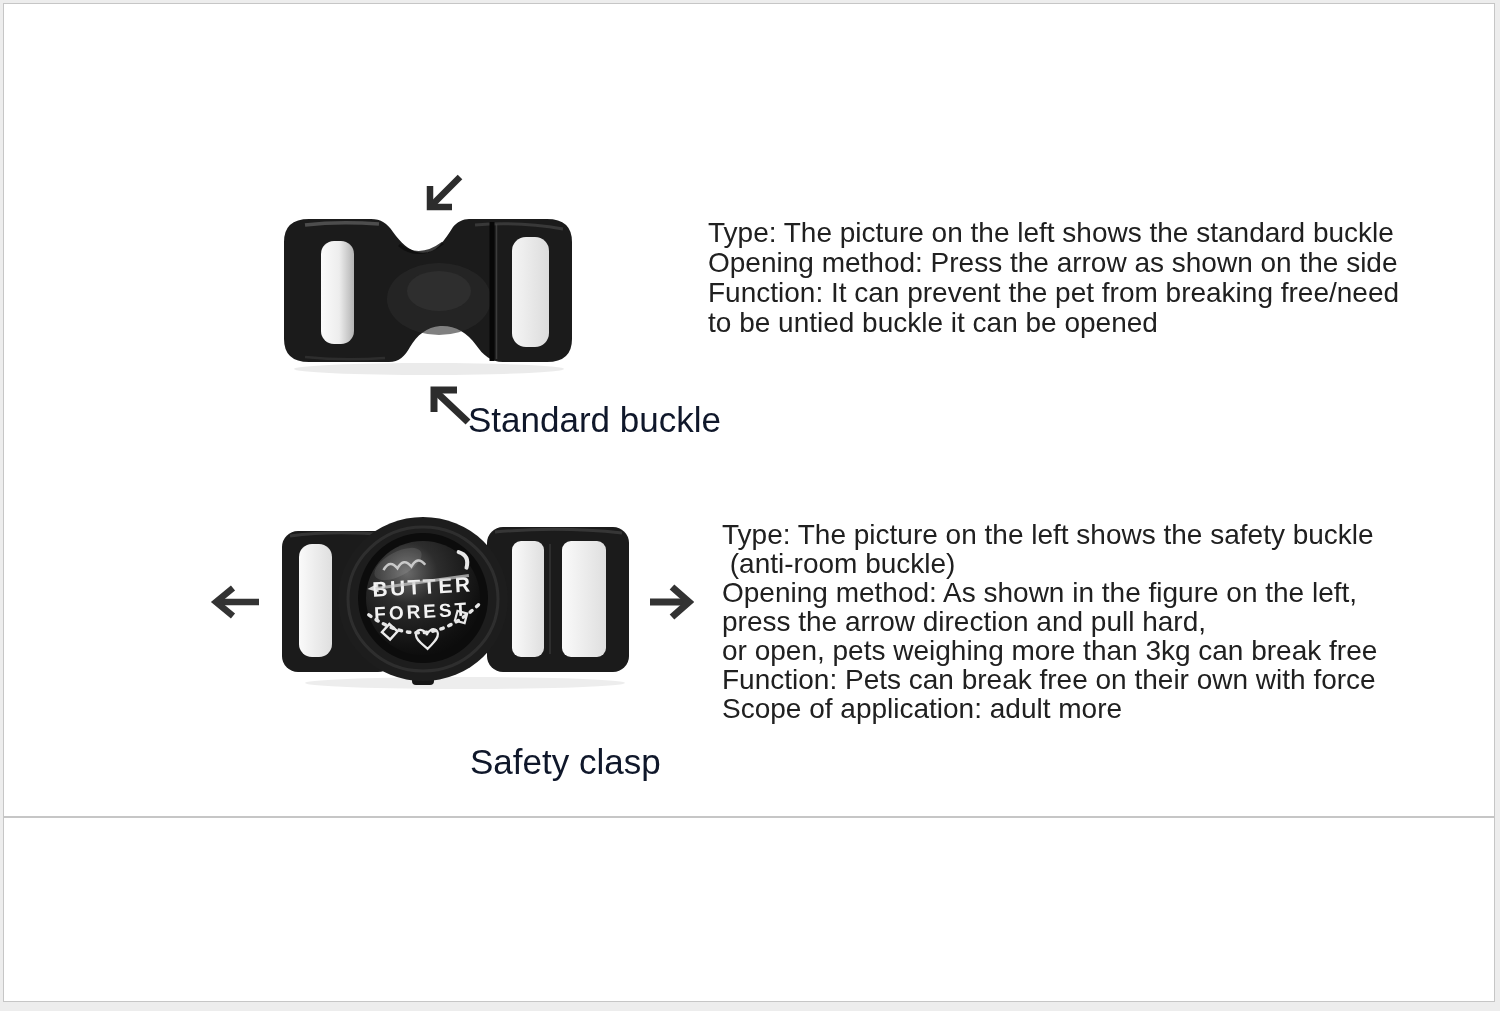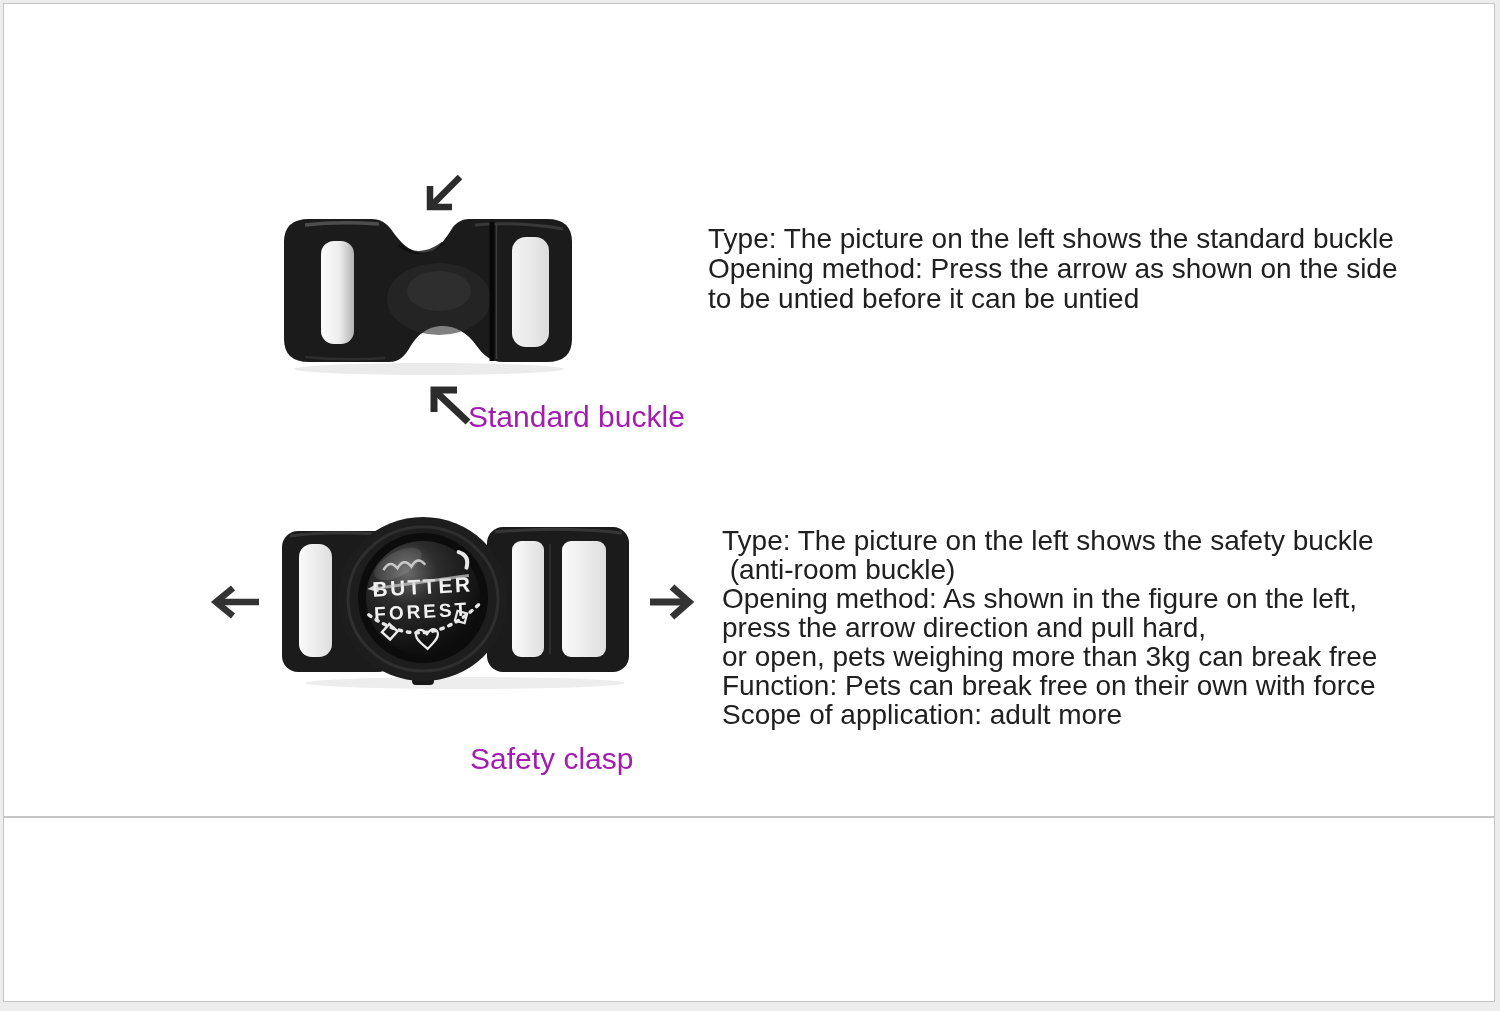--- a/index.html
+++ b/index.html
@@ -15,26 +15,26 @@
   .panel {
     position:absolute; background:#ffffff;
     border:1px solid #c6c6c6; box-sizing:border-box;
   }
   .panel-top    { left:3px; top:3px;   width:1492px; height:814px; }
   .panel-bottom { left:3px; top:817px; width:1492px; height:185px; }
 
   .fig { position:absolute; }
   .fig svg { display:block; }
 
-  .desc { position:absolute; font-size:28px; color:#202020;margin-top:6px; }
+  .desc { position:absolute; font-size:28px; color:#202020; }
   .desc .line { white-space:pre; }
   .desc-standard { left:704px; top:214px; line-height:30px; }
   .desc-safety   { left:718px; top:516px; line-height:29px; }
 
-  .fig-caption { position:absolute; font-size:30px; color:#a21caf; white-space:pre; }
+  .fig-caption { position:absolute; font-size:35px; color:#0f172a; white-space:pre; }
   .caption-standard { left:464px; top:396px; }
   .caption-safety   { left:466px; top:695px;margin-top:43px; }
 </style>
 </head>
 <body>
 
 <div class="canvas">
 
   <div class="panel panel-top">
 
@@ -77,21 +77,22 @@
         <path d="M 12 10 L 46 42" stroke="#2c2c2c" stroke-width="7" fill="none"></path>
         <path d="M 12 32 L 12 10 L 35 10" stroke="#2c2c2c" stroke-width="7" fill="none"></path>
       </svg>
     </div>
 
     <div class="fig-caption caption-standard">Standard buckle</div>
 
     <div class="desc desc-standard">
       <div class="line">Type: The picture on the left shows the standard buckle</div>
       <div class="line">Opening method: Press the arrow as shown on the side</div>
-      <div class="line">to be untied before it can be untied</div>
+      <div class="line">Function: It can prevent the pet from breaking free/need</div>
+      <div class="line">to be untied buckle it can be opened</div>
     </div>
 
     <div class="fig" style="left:276px; top:498px;">
       <svg width="368" height="190" viewBox="0 0 368 190">
         <defs>
           <radialGradient id="domeG" cx="0.36" cy="0.28" r="0.95">
             <stop offset="0" stop-color="#6a6a6a"></stop>
             <stop offset="0.28" stop-color="#2d2d2d"></stop>
             <stop offset="0.7" stop-color="#101010"></stop>
             <stop offset="1" stop-color="#050505"></stop>

